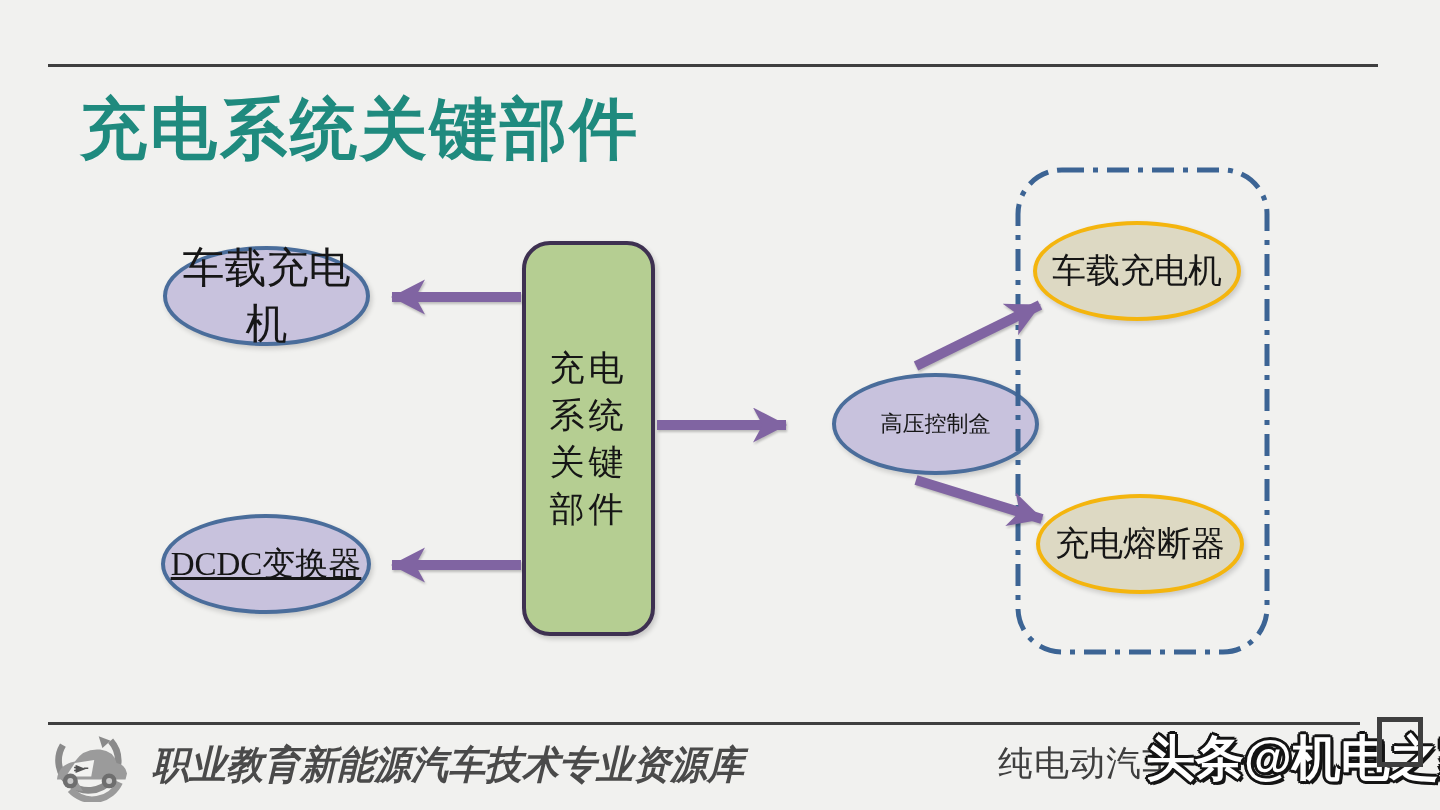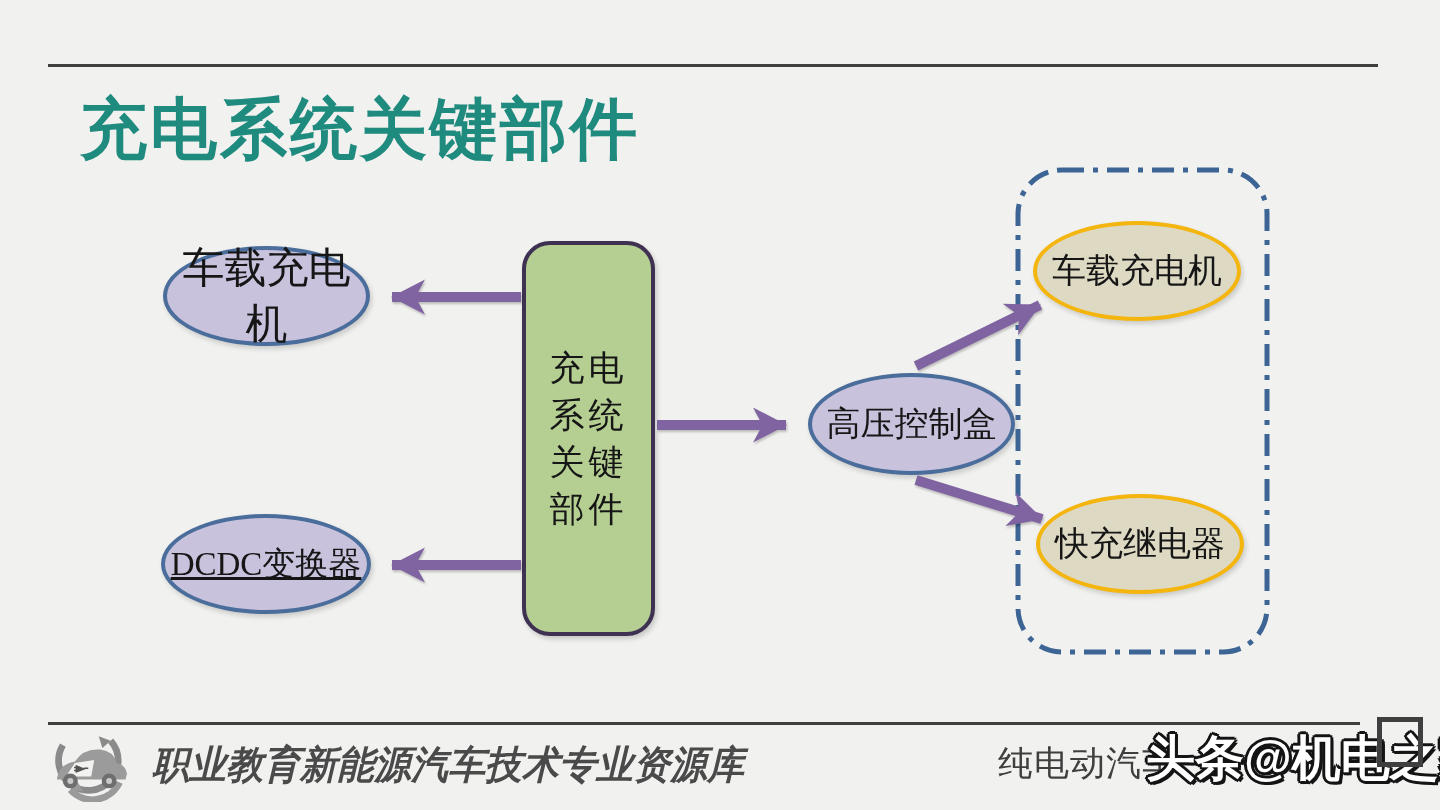--- a/index.html
+++ b/index.html
@@ -18,21 +18,21 @@
 
   .node{
     position:absolute;display:flex;align-items:center;justify-content:center;
     box-sizing:border-box;text-align:center;
     font-family:"Liberation Serif","DejaVu Serif",serif;color:#161616;
     box-shadow:2px 3px 5px rgba(0,0,0,0.16);
   }
   .ellipse{border-radius:50%;}
   .node-obc   {left:163px;top:246px;width:207px;height:100px;border:4px solid;font-size:42px;}
   .node-dcdc  {left:161px;top:514px;width:210px;height:100px;border:4px solid;font-size:33px;}
-  .node-hvbox {left:808px;top:373px;width:207px;height:102px;border:4px solid;font-size:34px;}
+  .node-hvbox {left:832px;top:373px;width:207px;height:102px;border:4px solid;font-size:22px;}
   .node-fuse  {left:1033px;top:221px;width:208px;height:100px;border:4px solid;font-size:34px;}
   .node-relay {left:1036px;top:494px;width:208px;height:100px;border:4px solid;font-size:34px;}
 
   .center-box{
     position:absolute;left:522px;top:241px;width:133px;height:395px;
     border:4px solid;border-radius:28px;box-sizing:border-box;
     display:flex;flex-direction:column;align-items:center;justify-content:center;
     font-family:"Liberation Serif","DejaVu Serif",serif;font-size:35px;color:#161616;
     line-height:47px;letter-spacing:4px;
     box-shadow:2px 3px 5px rgba(0,0,0,0.18);
@@ -92,21 +92,21 @@
 
   <div class="node ellipse node-hvbox" style="background-color: rgb(200, 194, 221); border-color: rgb(74, 109, 155);">
     <span>高压控制盒</span>
   </div>
 
   <div class="node ellipse node-fuse" style="background-color: rgb(221, 217, 195); border-color: rgb(244, 181, 14);">
     <span>车载充电机</span>
   </div>
 
   <div class="node ellipse node-relay" style="background-color: rgb(221, 217, 195); border-color: rgb(244, 181, 14);">
-    <span>快充继电器</span>
+    <span>充电熔断器</span>
   </div>
 
   <svg class="overlay" viewBox="0 0 1440 810" xmlns="http://www.w3.org/2000/svg">
     <defs>
       <marker id="ah" markerWidth="4" markerHeight="4" refX="3.3" refY="1.75" orient="auto" markerUnits="strokeWidth">
         <path d="M0,0 L3.4,1.75 L0,3.5 L0.95,1.75 Z" fill="#8064A2"></path>
       </marker>
     </defs>
 
     <rect x="1018" y="170" width="249" height="482" rx="44" fill="none" stroke-width="5" stroke-dasharray="22 9 5 9" stroke="#3C6494"></rect>

